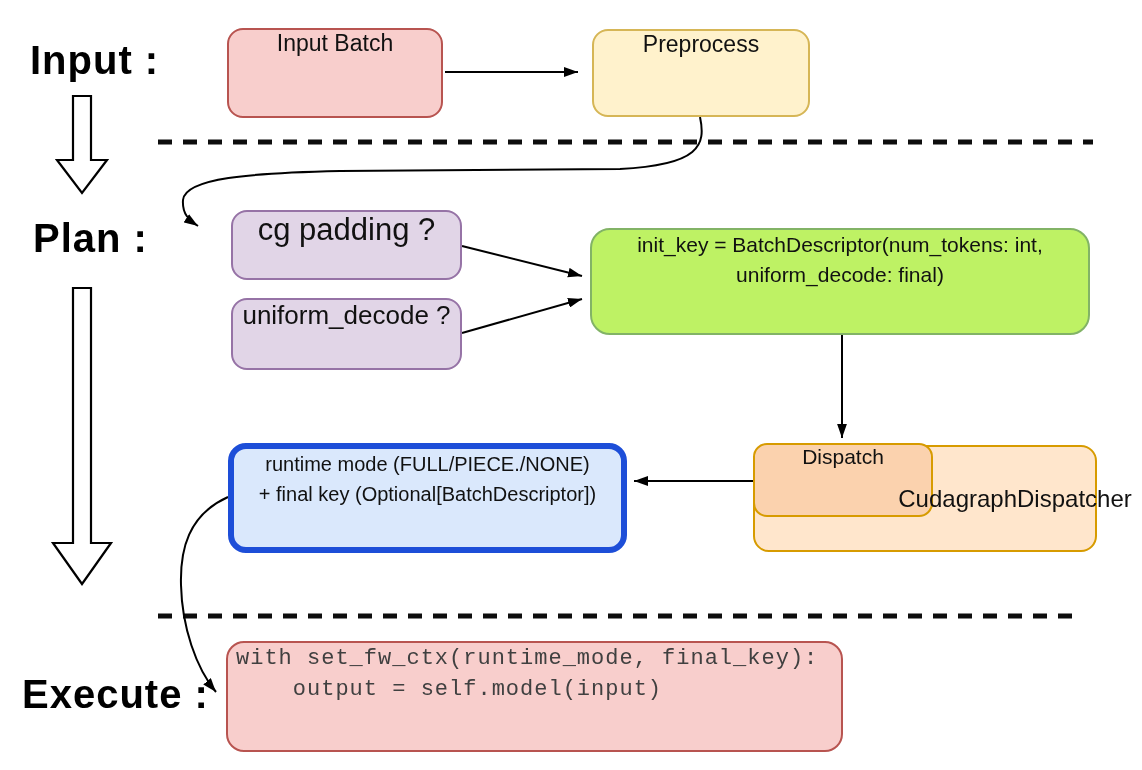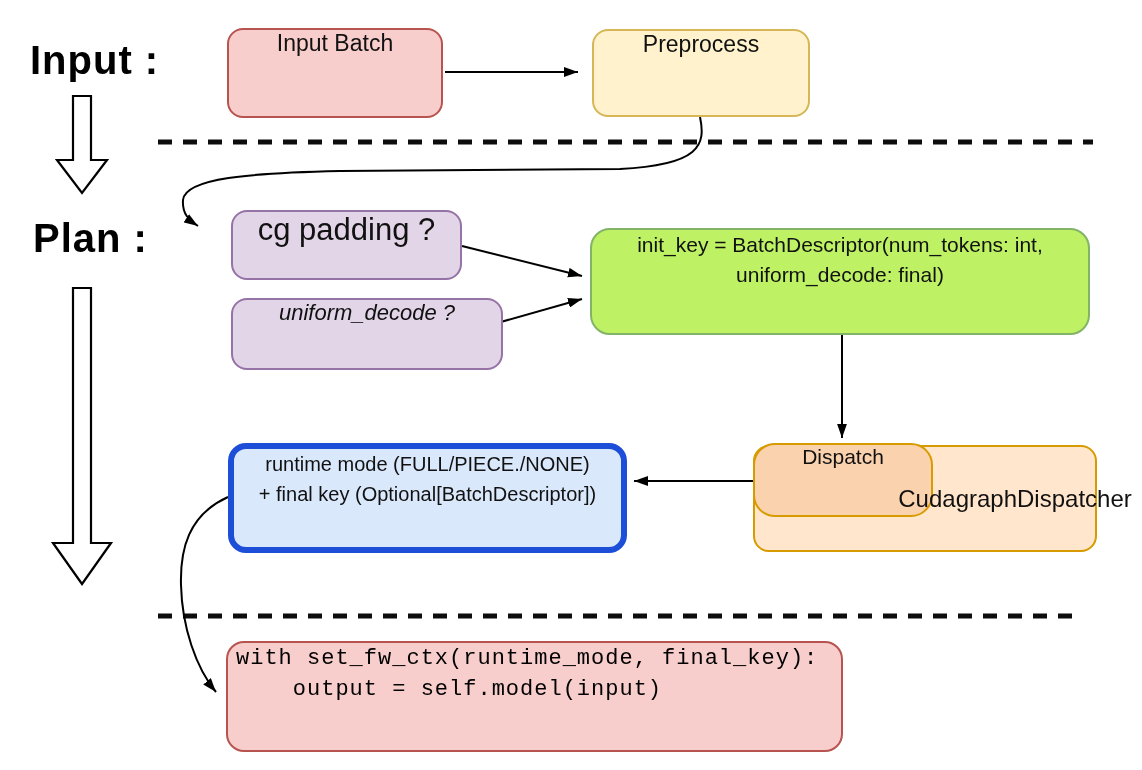--- a/index.html
+++ b/index.html
@@ -20,34 +20,34 @@
   .yellow {background:#fff2cc;border:2px solid #d6b656;}
   .purple {background:#e1d5e7;border:2px solid #9673a6;}
   .green  {background:#bef264;border:2px solid #82b366;}
   .blue   {background:#dae8fc;border:6px solid #1d4ed8;}
   .orange-outer{background:#ffe6cc;border:2px solid #d79b00;}
   .orange-inner{background:#fbd2ae;border:2px solid #d79b00;}
 
   #node-input-batch   {left:227px;top:28px; width:216px;height:90px; font-size:23px;}
   #node-preprocess    {left:592px;top:29px; width:218px;height:88px; font-size:23px;}
   #node-cg-padding    {left:231px;top:210px;width:231px;height:70px; font-size:31px;}
-  #node-uniform-decode{left:231px;top:298px;width:272px;height:72px; font-size:22px;font-style:italic;}
+  #node-uniform-decode{left:231px;top:298px;width:231px;height:72px; font-size:26px;}
   #node-init-key      {left:590px;top:228px;width:500px;height:107px;font-size:21px;line-height:30px;border-radius:20px;}
   #node-runtime-mode  {left:228px;top:443px;width:399px;height:110px;font-size:20px;line-height:30px;border-radius:18px;}
   #node-cudagraph     {left:753px;top:445px;width:344px;height:107px;border-radius:16px;}
-  #node-dispatch      {left:753px;top:443px;width:180px;height:74px; font-size:21px;border-radius:22px;}
+  #node-dispatch      {left:753px;top:443px;width:180px;height:74px; font-size:21px;border-radius:14px;}
   #cudagraph-label{
     position:absolute;left:933px;top:445px;width:164px;height:107px;
     display:flex;flex-direction:row;align-items:center;justify-content:center;
     font-size:24px;line-height:33px;text-align:center;
   }
   #node-execute-code{
     left:226px;top:641px;width:617px;height:111px;border-radius:18px;
     font-family:"Liberation Mono","DejaVu Sans Mono",monospace;
-    font-size:22px;line-height:31px;letter-spacing:1px;color:#000000;
+    font-size:22px;line-height:31px;letter-spacing:1px;color:#404040;
     align-items:flex-start;padding-left:8px;
   }
   #node-execute-code .line{white-space:pre;text-align:left;}
   svg#wires{position:absolute;left:0;top:0;width:1142px;height:770px;pointer-events:none;}
   .wire{fill:none;stroke:#000;stroke-width:2;}
   .dash{stroke:#0d0d0d;stroke-width:5;stroke-dasharray:14 11;}
   .hollow{fill:#fff;stroke:#000;stroke-width:2.2;stroke-linejoin:miter;}
 </style>
 </head>
 <body>
@@ -71,20 +71,21 @@
     <path class="wire" marker-end="url(#ah)" d="M700 117 C706 145 700 165 620 169 L340 171 C250 173 185 178 183 200 C182 214 189 220 198 226"></path>
     <path class="wire" marker-end="url(#ah)" d="M462 246 L582 276"></path>
     <path class="wire" marker-end="url(#ah)" d="M462 333 L582 299"></path>
     <path class="wire" marker-end="url(#ah)" d="M842 335 L842 438"></path>
     <path class="wire" marker-end="url(#ah)" d="M753 481 L634 481"></path>
     <path class="wire" marker-end="url(#ah)" d="M228 497 C188 515 180 550 181 585 C182 627 196 668 216 692"></path>
   </svg>
 
   <div class="stage-label" style="left:30px;top:38px;">Input :</div>
   <div class="stage-label" style="left:33px;top:216px;">Plan :</div>
+  <div class="stage-label" style="left:22px;top:672px;">Execute :</div>
 
   <div class="node red" id="node-input-batch">
     <span class="line">Input Batch</span>
   </div>
 
   <div class="node yellow" id="node-preprocess">
     <span class="line">Preprocess</span>
   </div>
 
   <div class="node purple" id="node-cg-padding">

